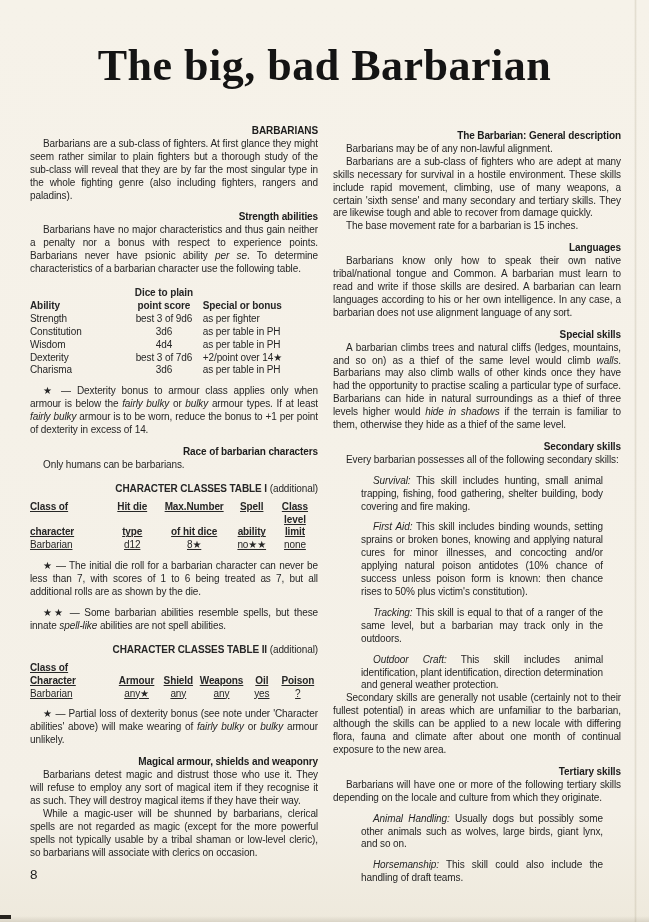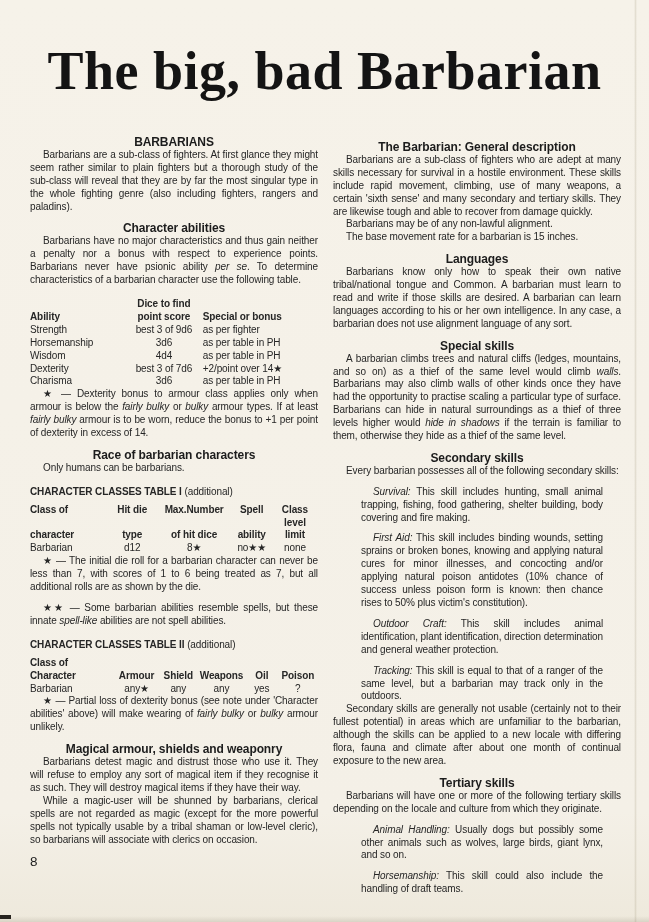--- a/index.html
+++ b/index.html
@@ -11,42 +11,42 @@
     color: #262626;
     position: relative;
     overflow: hidden;
   }
   .page {
     position: absolute; inset: 0;
     background: linear-gradient(180deg, #f6f2e9 0%, #f4f0e7 88%, #eee9dc 100%);
   }
   .title {
     font-family: "Liberation Serif", "DejaVu Serif", serif;
-    font-size: 54px; font-weight: 700; color: #141414;
+    font-size: 44px; font-weight: 700; color: #141414;
     text-align: center; margin: 40px 10px 0; letter-spacing: 0.5px;
   }
   .columns { display: flex; gap: 15px; margin: 34px 28px 0 30px; }
   .col {
     width: 288px; font-size: 10px; line-height: 12.9px;
     letter-spacing: -0.1px; text-align: justify;
   }
   .col-right { padding-top: 5px; }
-  h3 { font-size: 12px; line-height: 12.9px; font-weight: 700; color: #1c1c1c; margin: 5px 0 0; text-align: center; }
+  h3 { font-size: 10px; line-height: 12.9px; font-weight: 700; color: #1c1c1c; margin: 5px 0 0; text-align: right; }
   h3.first { margin-top: 0; }
   h3.gap { margin-top: 9px; }
   p { margin: 0; text-indent: 13px; }
   .it { font-style: italic; }
   .b  { font-weight: 700; }
   .c  { text-align: center; }
   table.tbl { width: 100%; border-collapse: collapse; table-layout: fixed; font-size: 10px; line-height: 12.9px; letter-spacing: -0.1px; }
   .tbl td { padding: 0; vertical-align: top; }
   .tbl-ability { margin-top: 11px; }
-  .tbl-title { text-align: left; margin-top: 11px; }
-  table.t1, table.t2 { margin-top: 5px; }
-  .footnote { margin-top: 0; text-indent: 13px; }
+  .tbl-title { text-align: right; margin-top: 11px; }
+  table.t1, table.t2 { margin-top: 5px; text-decoration: underline; }
+  .footnote { margin-top: 8px; text-indent: 13px; }
   .footnote2 { margin-top: 8px; text-indent: 13px; }
   .skill { margin: 8px 18px 0 28px; text-indent: 12px; }
   .between { }
   .pagenum { font-size: 13.5px; letter-spacing: 0; margin-top: 10px; text-align: left; color: #1e1e1e; }
   .corner-mark { position: absolute; left: 0; bottom: 3px; width: 11px; height: 4px; background: #27241f; }
   .bottom-shade { position: absolute; left: 0; right: 0; bottom: 0; height: 6px; background: linear-gradient(180deg, rgba(0,0,0,0), rgba(110,100,80,0.16)); }
   .crease { position: absolute; top: 0; bottom: 0; right: 12px; width: 3px; background: linear-gradient(90deg, rgba(0,0,0,0), rgba(160,150,122,0.22), rgba(0,0,0,0)); }
 </style>
 </head>
 <body>
@@ -54,47 +54,47 @@
 <div class="page">
 
   <h1 class="title">The big, bad Barbarian</h1>
 
   <div class="columns">
 
     <div class="col col-left">
       <h3 class="first">BARBARIANS</h3>
       <p>Barbarians are a sub-class of fighters. At first glance they might seem rather similar to plain fighters but a thorough study of the sub-class will reveal that they are by far the most singular type in the whole fighting genre (also including fighters, rangers and paladins).</p>
 
-      <h3 class="gap">Character abilities</h3>
+      <h3 class="gap">Strength abilities</h3>
       <p><span>Barbarians have no major characteristics and thus gain neither a penalty nor a bonus with respect to experience points. Barbarians never have psionic ability </span><span class="it">per se</span><span>. To determine characteristics of a barbarian character use the following table.</span></p>
 
       <table class="tbl tbl-ability">
         <colgroup>
             <col style="width:33%">
             <col style="width:27%">
             <col style="width:40%">
           </colgroup>
         <tbody>
             <tr>
           <td></td>
-          <td class="c b">Dice to find</td>
+          <td class="c b">Dice to plain</td>
           <td></td>
         </tr>
         <tr>
           <td class="b">Ability</td>
           <td class="c b">point score</td>
           <td class="b">Special or bonus</td>
         </tr>
         <tr>
           <td>Strength</td>
           <td class="c">best 3 of 9d6</td>
           <td>as per fighter</td>
         </tr>
         <tr>
-          <td>Horsemanship</td>
+          <td>Constitution</td>
           <td class="c">3d6</td>
           <td>as per table in PH</td>
         </tr>
         <tr>
           <td>Wisdom</td>
           <td class="c">4d4</td>
           <td>as per table in PH</td>
         </tr>
         <tr>
           <td>Dexterity</td>
@@ -195,37 +195,37 @@
 
       <h3 class="gap">Magical armour, shields and weaponry</h3>
       <p>Barbarians detest magic and distrust those who use it. They will refuse to employ any sort of magical item if they recognise it as such. They will destroy magical items if they have their way.</p>
       <p class="between">While a magic-user will be shunned by barbarians, clerical spells are not regarded as magic (except for the more powerful spells not typically usable by a tribal shaman or low-level cleric), so barbarians will associate with clerics on occasion.</p>
 
       <div class="pagenum">8</div>
     </div>
 
     <div class="col col-right">
       <h3 class="first">The Barbarian: General description</h3>
+      <p>Barbarians may be of any non-lawful alignment.</p>
       <p>Barbarians are a sub-class of fighters who are adept at many skills necessary for survival in a hostile environment. These skills include rapid movement, climbing, use of many weapons, a certain 'sixth sense' and many secondary and tertiary skills. They are likewise tough and able to recover from damage quickly.</p>
-      <p>Barbarians may be of any non-lawful alignment.</p>
       <p>The base movement rate for a barbarian is 15 inches.</p>
 
       <h3 class="gap">Languages</h3>
       <p>Barbarians know only how to speak their own native tribal/national tongue and Common. A barbarian must learn to read and write if those skills are desired. A barbarian can learn languages according to his or her own intelligence. In any case, a barbarian does not use alignment language of any sort.</p>
 
       <h3 class="gap">Special skills</h3>
       <p><span>A barbarian climbs trees and natural cliffs (ledges, mountains, and so on) as a thief of the same level would climb </span><span class="it">walls</span><span>. Barbarians may also climb walls of other kinds once they have had the opportunity to practise scaling a particular type of surface. Barbarians can hide in natural surroundings as a thief of three levels higher would </span><span class="it">hide in shadows</span><span> if the terrain is familiar to them, otherwise they hide as a thief of the same level.</span></p>
 
       <h3 class="gap">Secondary skills</h3>
       <p>Every barbarian possesses all of the following secondary skills:</p>
 
       <p class="skill"><span class="it">Survival:</span><span> This skill includes hunting, small animal trapping, fishing, food gathering, shelter building, body covering and fire making.</span></p>
       <p class="skill"><span class="it">First Aid:</span><span> This skill includes binding wounds, setting sprains or broken bones, knowing and applying natural cures for minor illnesses, and concocting and/or applying natural poison antidotes (10% chance of success unless poison form is known: then chance rises to 50% plus victim's constitution).</span></p>
+      <p class="skill"><span class="it">Tracking:</span><span> This skill is equal to that of a ranger of the same level, but a barbarian may track only in the outdoors.</span></p>
       <p class="skill"><span class="it">Outdoor Craft:</span><span> This skill includes animal identification, plant identification, direction determination and general weather protection.</span></p>
-      <p class="skill"><span class="it">Tracking:</span><span> This skill is equal to that of a ranger of the same level, but a barbarian may track only in the outdoors.</span></p>
 
       <p class="between">Secondary skills are generally not usable (certainly not to their fullest potential) in areas which are unfamiliar to the barbarian, although the skills can be applied to a new locale with differing flora, fauna and climate after about one month of continual exposure to the new area.</p>
 
       <h3 class="gap">Tertiary skills</h3>
       <p>Barbarians will have one or more of the following tertiary skills depending on the locale and culture from which they originate.</p>
 
       <p class="skill"><span class="it">Animal Handling:</span><span> Usually dogs but possibly some other animals such as wolves, large birds, giant lynx, and so on.</span></p>
       <p class="skill"><span class="it">Horsemanship:</span><span> This skill could also include the handling of draft teams.</span></p>
     </div>
 

